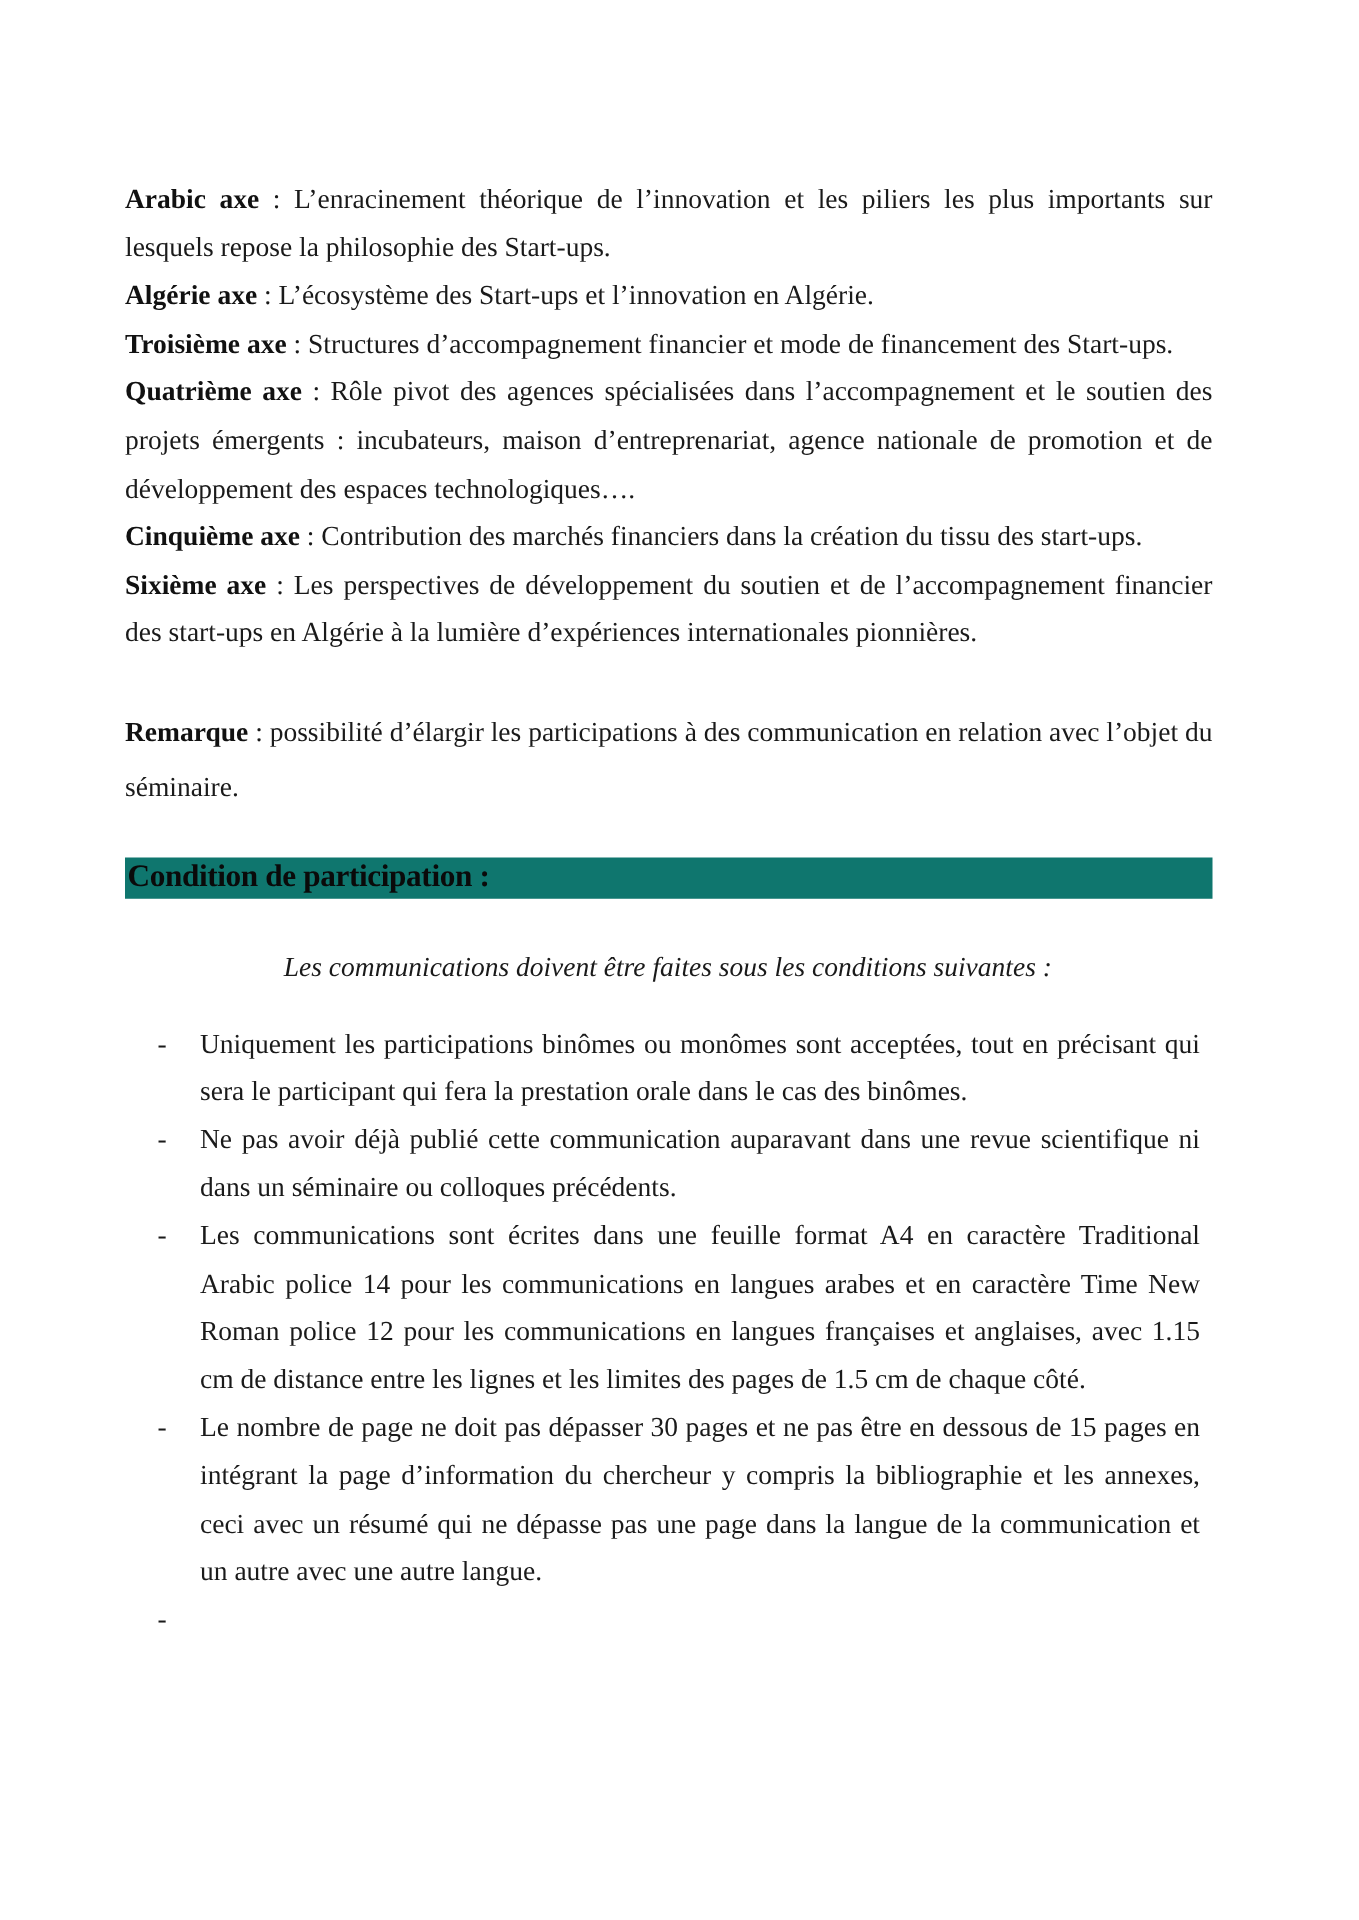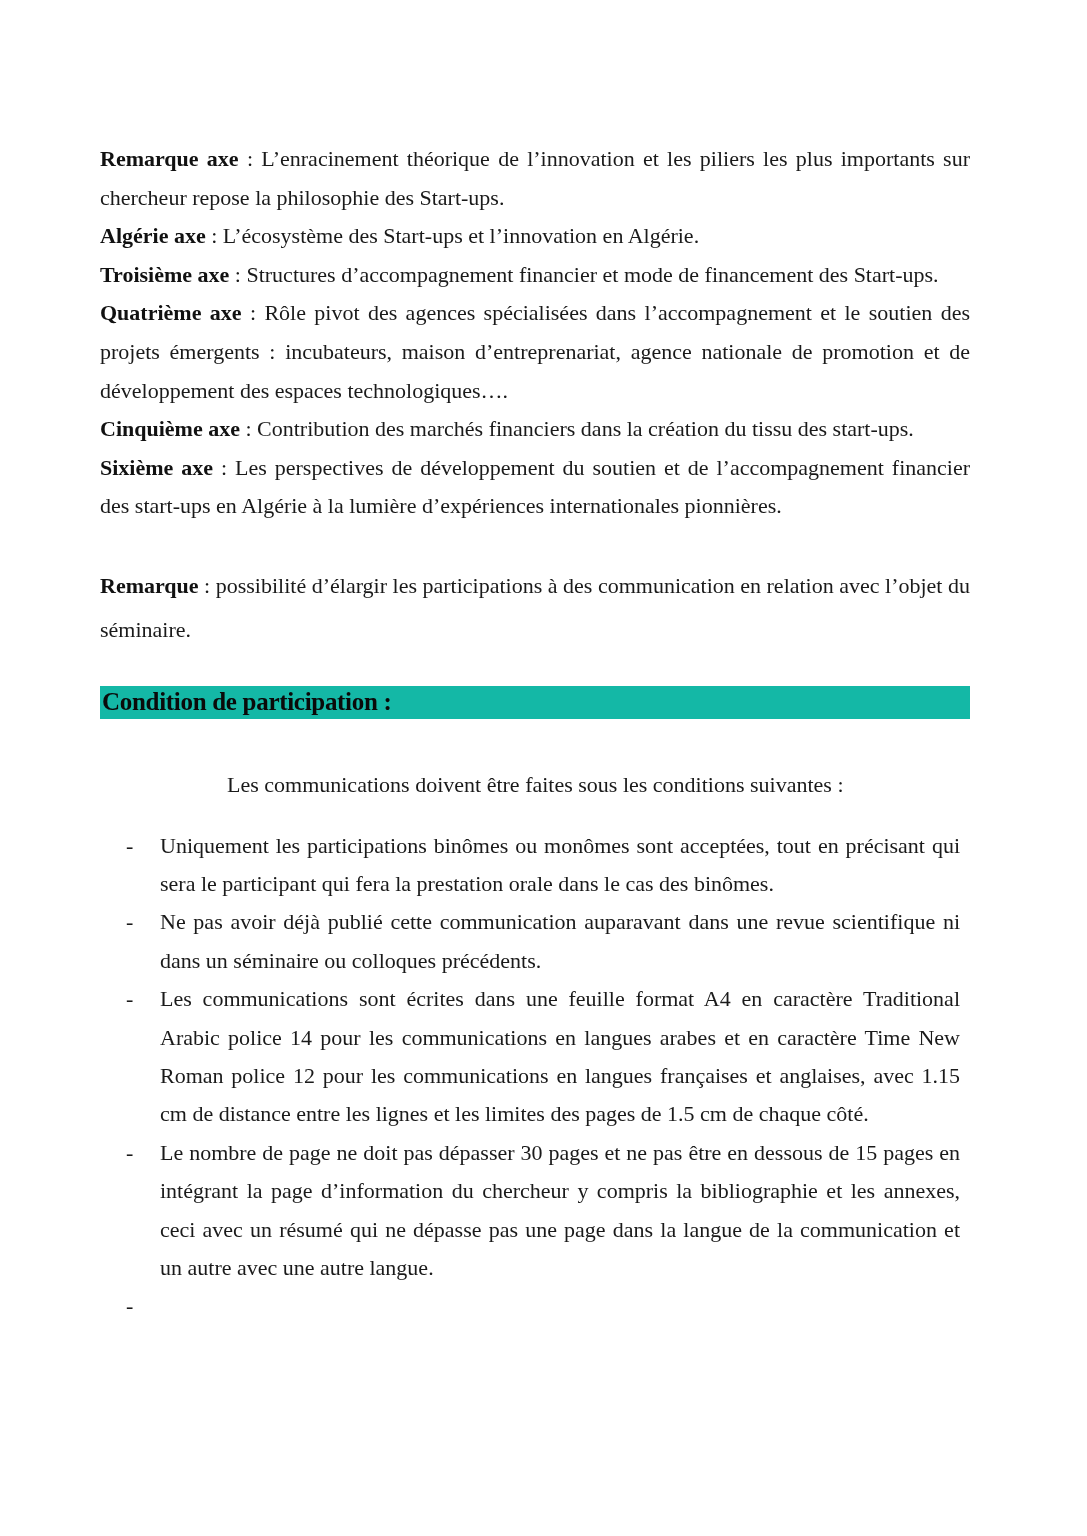--- a/index.html
+++ b/index.html
@@ -33,40 +33,41 @@
     }
     .axe-label {
       font-weight: bold;
     }
     .spacer-1 { height: 38px; }
     .remark {
       line-height: 44px;
     }
     .section-bar {
       margin-top: 34px;
-      background: #14b8a6;
+      background: #0f766e;
       height: 33px;
       width: 870px;
       display: flex;
       align-items: center;
       box-sizing: border-box;
       padding-left: 2px;
     }
     .section-title {
       font-family: "Liberation Serif", "DejaVu Serif", serif;
       font-weight: bold;
       font-size: 25px;
       color: #0a0a0a;
       letter-spacing: -0.3px;
     }
     .intro {
-      margin-top: 47px;
+      margin-top: 36px;
       padding-left: 127px;
       font-size: 22px;
       line-height: 38.6px;
+      font-style: italic;
     }
     .bullets {
       list-style: none;
       margin: 0;
       padding: 0;
     }
     .bullet {
       position: relative;
       padding-left: 60px;
       width: 800px;
@@ -82,21 +83,21 @@
     .bullet.last {
       text-align-last: justify;
     }
   </style>
 </head>
 <body>
 
 <div class="page">
 
   <section>
-    <p class="para"><b class="axe-label">Remarque axe</b><span> : L’enracinement théorique de l’innovation et les piliers les plus importants sur chercheur repose la philosophie des Start-ups.</span></p>
+    <p class="para"><b class="axe-label">Arabic axe</b><span> : L’enracinement théorique de l’innovation et les piliers les plus importants sur lesquels repose la philosophie des Start-ups.</span></p>
     <p class="para"><b class="axe-label">Algérie axe</b><span> : L’écosystème des Start-ups et l’innovation en Algérie.</span></p>
     <p class="para"><b class="axe-label">Troisième axe</b><span> : Structures d’accompagnement financier et mode de financement des Start-ups.</span></p>
     <p class="para"><b class="axe-label">Quatrième axe</b><span> :  Rôle pivot des agences spécialisées dans l’accompagnement et le soutien des projets émergents : incubateurs, maison d’entreprenariat, agence nationale de promotion et de développement des espaces technologiques….</span></p>
     <p class="para"><b class="axe-label">Cinquième axe</b><span> : Contribution des marchés financiers dans la création du tissu des start-ups.</span></p>
     <p class="para"><b class="axe-label">Sixième axe</b><span> : Les perspectives de développement du soutien et de l’accompagnement financier des start-ups en Algérie à la lumière d’expériences internationales pionnières.</span></p>
   </section>
 
   <div class="spacer-1"></div>
 
   <p class="para remark"><b>Remarque</b><span> : possibilité d’élargir les participations à des communication en relation avec l’objet du séminaire.</span></p>

